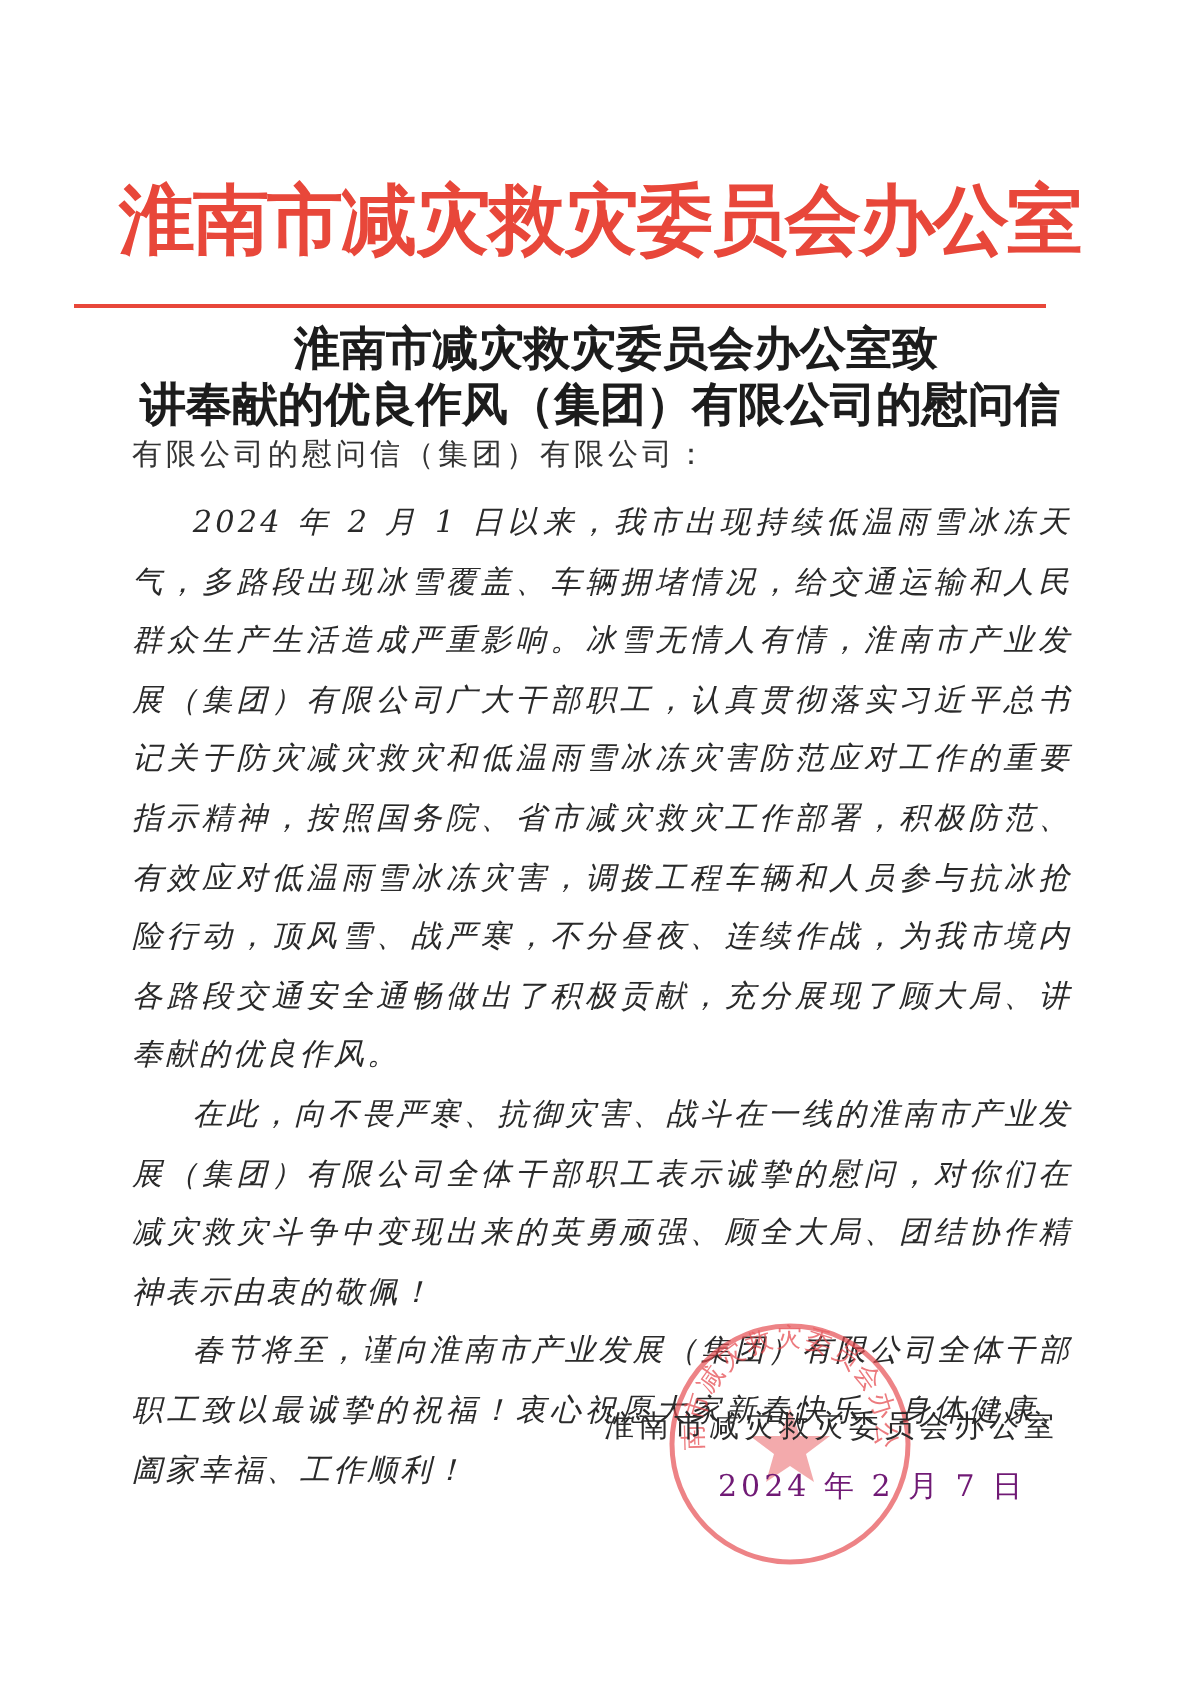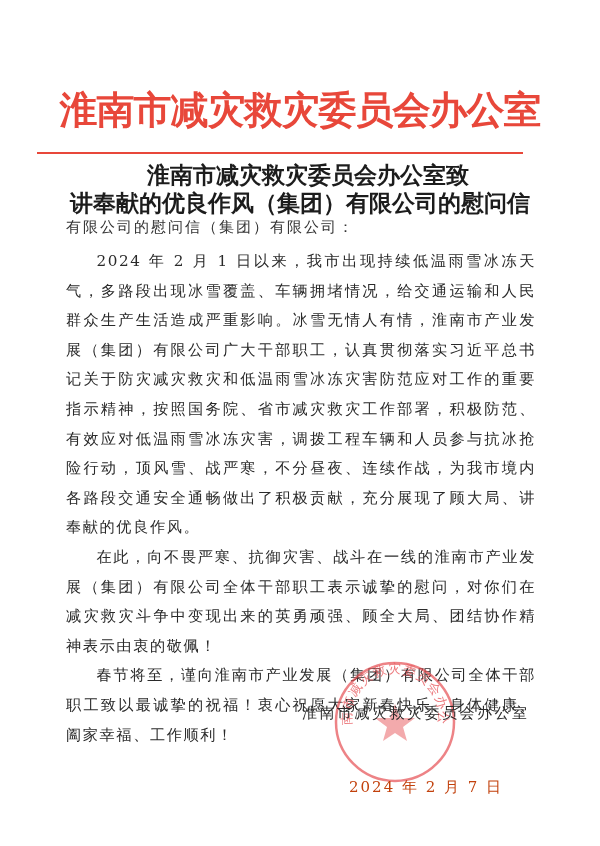--- a/index.html
+++ b/index.html
@@ -64,46 +64,46 @@
       width: 470px;
       font-size: 15.2px;
       line-height: 29.6px;
       color: #2a2a2a;
       letter-spacing: 1.6px;
     }
     .body-text p {
       margin: 0;
       text-indent: 2em;
       text-align: justify;
+      font-style: italic;
     }
     .stamp {
       position: absolute;
       left: 333px;
       top: 660px;
       width: 124px;
       height: 124px;
       pointer-events: none;
       opacity: 0.85;
     }
     .signature {
       position: absolute;
       left: 302px;
       top: 704px;
       font-size: 15px;
       letter-spacing: 2.5px;
       color: #2a2a2a;
     }
     .date {
       position: absolute;
-      left: 349px;
+      left: 359px;
       top: 734px;
       font-size: 15px;
       letter-spacing: 2px;
-      color: #c2410c;
-      margin-top: 44px;
+      color: #701a75;
     }
   </style>
 </head>
 <body>
 
 <div class="masthead">淮南市减灾救灾委员会办公室</div>
 <div class="red-rule"></div>
 
 <div class="doc-title l1">淮南市减灾救灾委员会办公室致</div>
 <div class="doc-title l2">讲奉献的优良作风（集团）有限公司的慰问信</div>

